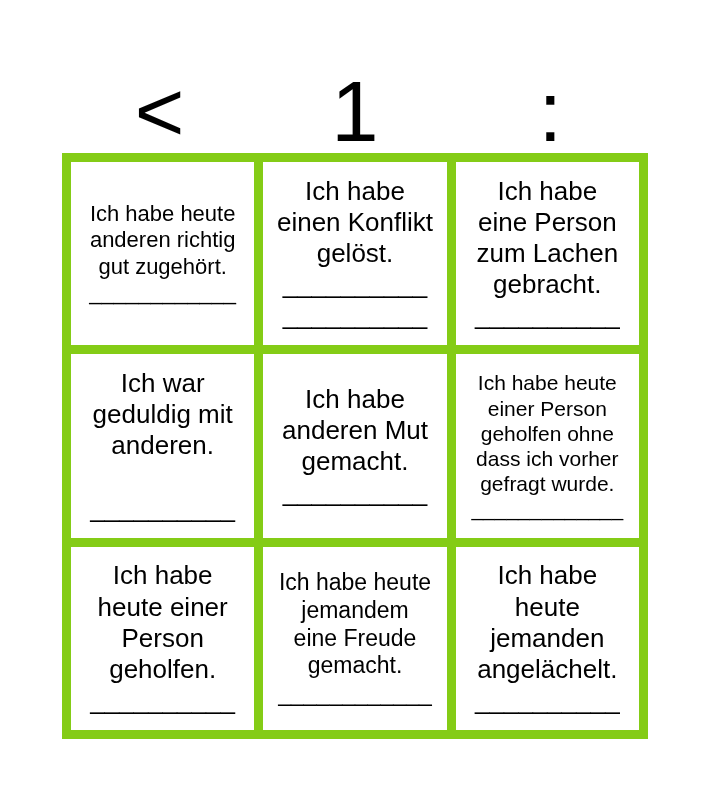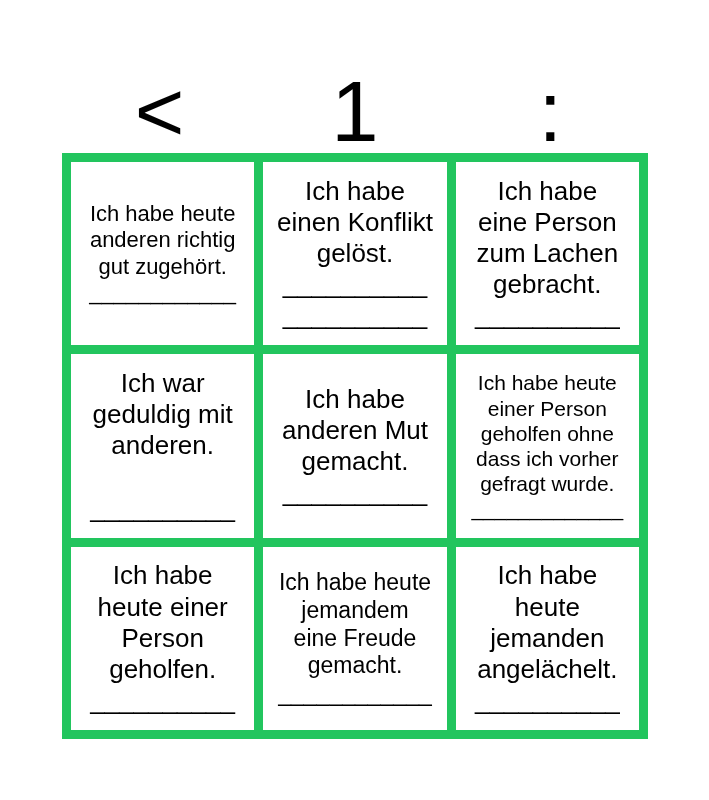--- a/index.html
+++ b/index.html
@@ -35,21 +35,21 @@
     color: #000000;
     transform: translateY(4px);
   }
   
   .card {
     position: absolute;
     left: 62px;
     top: 153px;
     width: 568px;
     height: 568px;
-    background: #22c55e;
+    background: #84cc16;
     padding: 9px;
     display: grid;
     grid-template-columns: repeat(3, 1fr);
     grid-template-rows: repeat(3, 1fr);
     gap: 9px;
   }
   .cell {
     background: #ffffff;
     display: flex;
     align-items: center;

